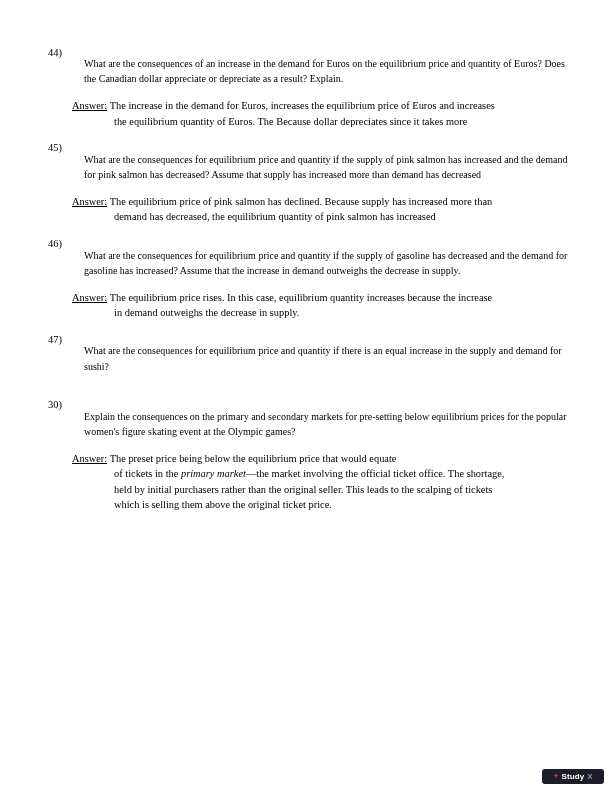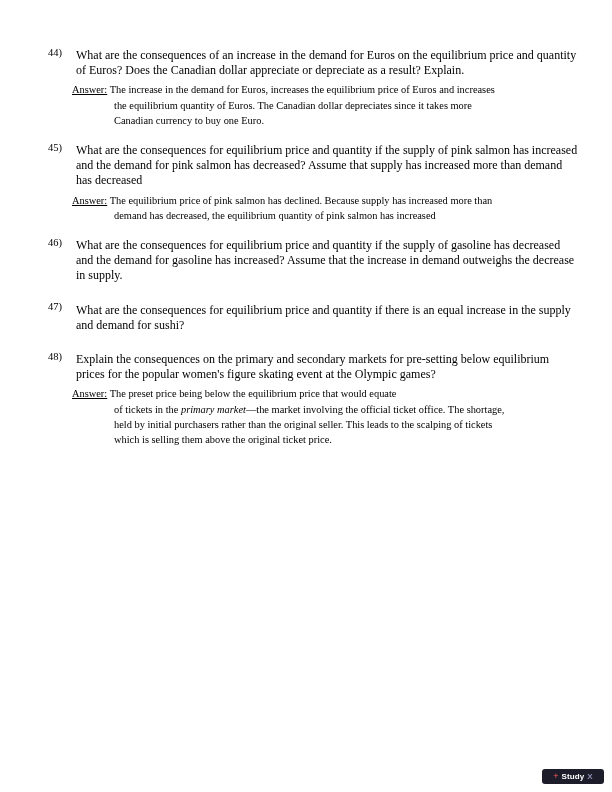--- a/index.html
+++ b/index.html
@@ -34,24 +34,24 @@
     flex: 0 0 24px;
     font-size: 10.5px;
     line-height: 15.2px;
     text-align: left;
     padding-top: 0.5px;
   }
   .qbody {
     flex: 1 1 auto;
   }
   .qtext {
-    font-size: 12px;
+    font-size: 10px;
     line-height: 15.2px;
     text-align: left;
-    margin: 4px;
+    margin: 12px;
   }
   .answer {
     margin: 2px 0 0 0;
     padding-left: 22px;
     font-size: 10.4px;
     line-height: 15.2px;
   }
   .answer .alabel {
     font-size: 10.4px;
     text-decoration: underline;
@@ -116,22 +116,21 @@
 
 <div class="page">
 
   <div class="qitem">
     <div class="qnum">44)</div>
     <div class="qbody">
       <p class="qtext">What are the consequences of an increase in the demand for Euros on the equilibrium price and quantity of Euros? Does the Canadian dollar appreciate or depreciate as a result? Explain.</p>
       <div class="answer hang">
         <span class="alabel">Answer:</span>
         <span>The increase in the demand for Euros, increases the equilibrium price of Euros and increases</span>
-        <span class="ind">the equilibrium quantity of Euros. The Canadian dollar depreciates since it takes more</span>
-        <span class="ind">Canadian currency to buy one Euro.</span>
+        <span class="ind">the equilibrium quantity of Euros. The Because dollar depreciates since it takes more</span>
       </div>
     </div>
   </div>
 
   <div class="spacer-q"></div>
 
   <div class="qitem">
     <div class="qnum">45)</div>
     <div class="qbody">
       <p class="qtext">What are the consequences for equilibrium price and quantity if the supply of pink salmon has increased and the demand for pink salmon has decreased? Assume that supply has increased more than demand has decreased</p>
@@ -142,36 +141,41 @@
       </div>
     </div>
   </div>
 
   <div class="spacer-q"></div>
 
   <div class="qitem">
     <div class="qnum">46)</div>
     <div class="qbody">
       <p class="qtext">What are the consequences for equilibrium price and quantity if the supply of gasoline has decreased and the demand for gasoline has increased? Assume that the increase in demand outweighs the decrease in supply.</p>
+      <div class="answer hang">
+        <span class="alabel">Answer:</span>
+        <span>The equilibrium price rises. In this case, equilibrium quantity increases because the increase</span>
+        <span class="ind">in demand outweighs the decrease in supply.</span>
+      </div>
     </div>
   </div>
 
   <div class="spacer-q"></div>
 
   <div class="qitem">
     <div class="qnum">47)</div>
     <div class="qbody">
       <p class="qtext">What are the consequences for equilibrium price and quantity if there is an equal increase in the supply and demand for sushi?</p>
     </div>
   </div>
 
   <div class="spacer-q"></div>
 
   <div class="qitem">
-    <div class="qnum">48)</div>
+    <div class="qnum">30)</div>
     <div class="qbody">
       <p class="qtext">Explain the consequences on the primary and secondary markets for pre-setting below equilibrium prices for the popular women's figure skating event at the Olympic games?</p>
       <div class="answer hang">
         <span class="alabel">Answer:</span>
         <span>The preset price being below the equilibrium price that would equate</span>
         <span class="ind">of tickets in the <em>primary market</em>—the market involving the official ticket office. The shortage,</span>
         <span class="ind">held by initial purchasers rather than the original seller. This leads to the scalping of tickets</span>
         <span class="ind">which is selling them above the original ticket price.</span>
       </div>
     </div>

